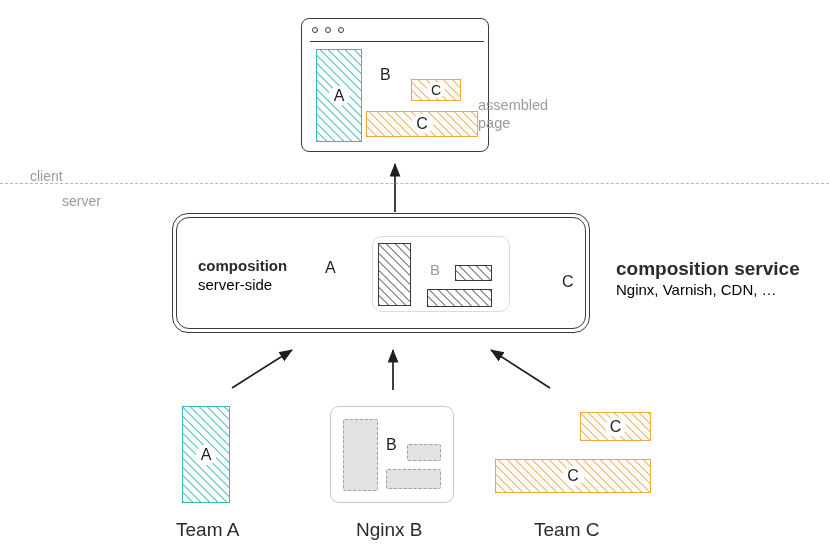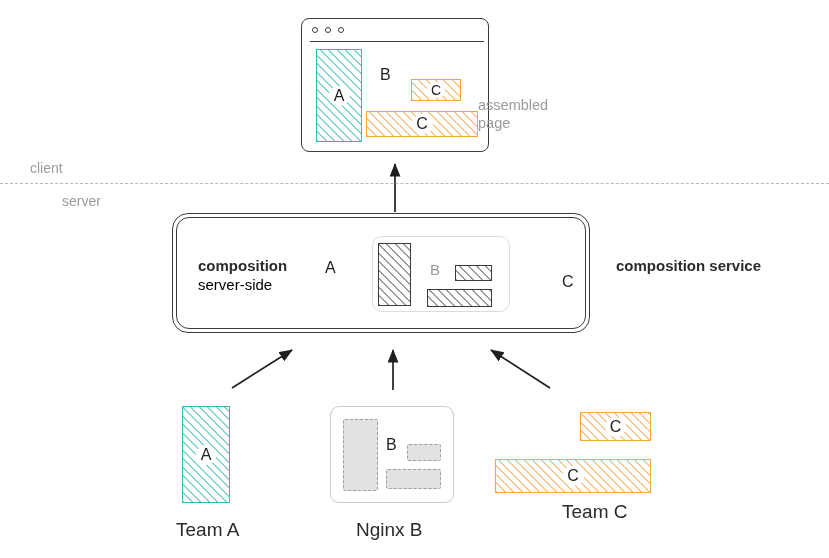--- a/index.html
+++ b/index.html
@@ -16,21 +16,21 @@
   .t-gray{color:#9b9b9b;}
   .t-dark{color:#2b2b2b;text-align:right;}
   .t-mid{color:#000000;}
 
   .lbl-client{font-size:14px;}
   .lbl-server{font-size:14px;margin-left:32px;}
   .lbl-assembled{font-size:14.5px;}
   .lbl-teamname{font-size:19px;}
   .lbl-compo-title{font-size:15px;font-weight:700;}
   .lbl-compo-sub{font-size:15px;}
-  .lbl-svc-title{font-size:15px;font-weight:700;}
+  .lbl-svc-title{font-size:19px;font-weight:700;}
   .lbl-svc-sub{font-size:15px;}
 
   
   #browser-window{
     position:absolute;left:301px;top:18px;width:188px;height:134px;
     border:1.6px solid #3b3b3b;border-radius:8px;background:#fff;box-sizing:border-box;
   }
   #browser-titlebar{position:absolute;left:0;top:0;width:100%;height:22px;}
   .dot{
     position:absolute;top:8px;width:6px;height:6px;border-radius:50%;
@@ -110,28 +110,28 @@
   #tb-ph-1{left:12px;top:12px;width:35px;height:72px;}
   #tb-ph-2{left:76px;top:37px;width:34px;height:17px;}
   #tb-ph-3{left:55px;top:62px;width:55px;height:20px;}
   #team-b-letter{position:absolute;left:55px;top:29px;font-size:16px;color:#1f1f1f;}
 
   
   #team-c-frag-small{position:absolute;left:580px;top:412px;width:71px;height:29px;box-sizing:border-box;}
   #team-c-frag-wide{position:absolute;left:495px;top:459px;width:156px;height:34px;box-sizing:border-box;}
 
   
-  #label-client{left:30px;top:160px;}
+  #label-client{left:30px;top:168px;}
   #label-server{left:30px;top:193px;}
   #label-assembled{left:478px;top:65px;margin-top:31px;}
   #label-composition{left:198px;top:257px;}
   #label-service{left:616px;top:257px;}
   #label-team-a{left:176px;top:518px;}
   #label-team-b{left:356px;top:518px;}
-  #label-team-c{left:534px;top:500px;margin-left:28px;}
+  #label-team-c{left:534px;top:518px;}
   #label-srv-a{left:325px;top:258px;font-size:16px;color:#1f1f1f;}
   #label-srv-c{left:562px;top:272px;font-size:16px;color:#1f1f1f;}
 </style>
 </head>
 <body>
 
 <svg class="layer" id="arrows-layer" width="829" height="558" viewBox="0 0 829 558">
   <defs>
     <marker id="ah" markerWidth="9" markerHeight="9" refX="7.4" refY="3.2" orient="auto" markerUnits="strokeWidth">
       <path d="M0,0 L8,3.2 L0,6.4 z" fill="#1f1f1f"></path>
@@ -201,20 +201,21 @@
 <div id="server-box-outer"></div>
 <div id="server-box-inner"></div>
 
 <div class="txt" id="label-composition">
   <div class="lbl-compo-title t-dark">composition</div>
   <div class="lbl-compo-sub t-mid">server-side</div>
 </div>
 
 <div class="txt" id="label-service">
   <div class="lbl-svc-title t-dark">composition service</div>
+  <div class="lbl-svc-sub t-mid">Nginx, Varnish, CDN, …</div>
 </div>
 
 <div id="composition-area"></div>
 <div class="hatch-gray bd-dark" id="srv-frag-a"></div>
 <span id="srv-letter-b">B</span>
 <div class="hatch-gray bd-dark" id="srv-frag-c-small"></div>
 <div class="hatch-gray bd-dark" id="srv-frag-c-wide"></div>
 
 <div class="txt" id="label-srv-a">A</div>
 <div class="txt" id="label-srv-c">C</div>

